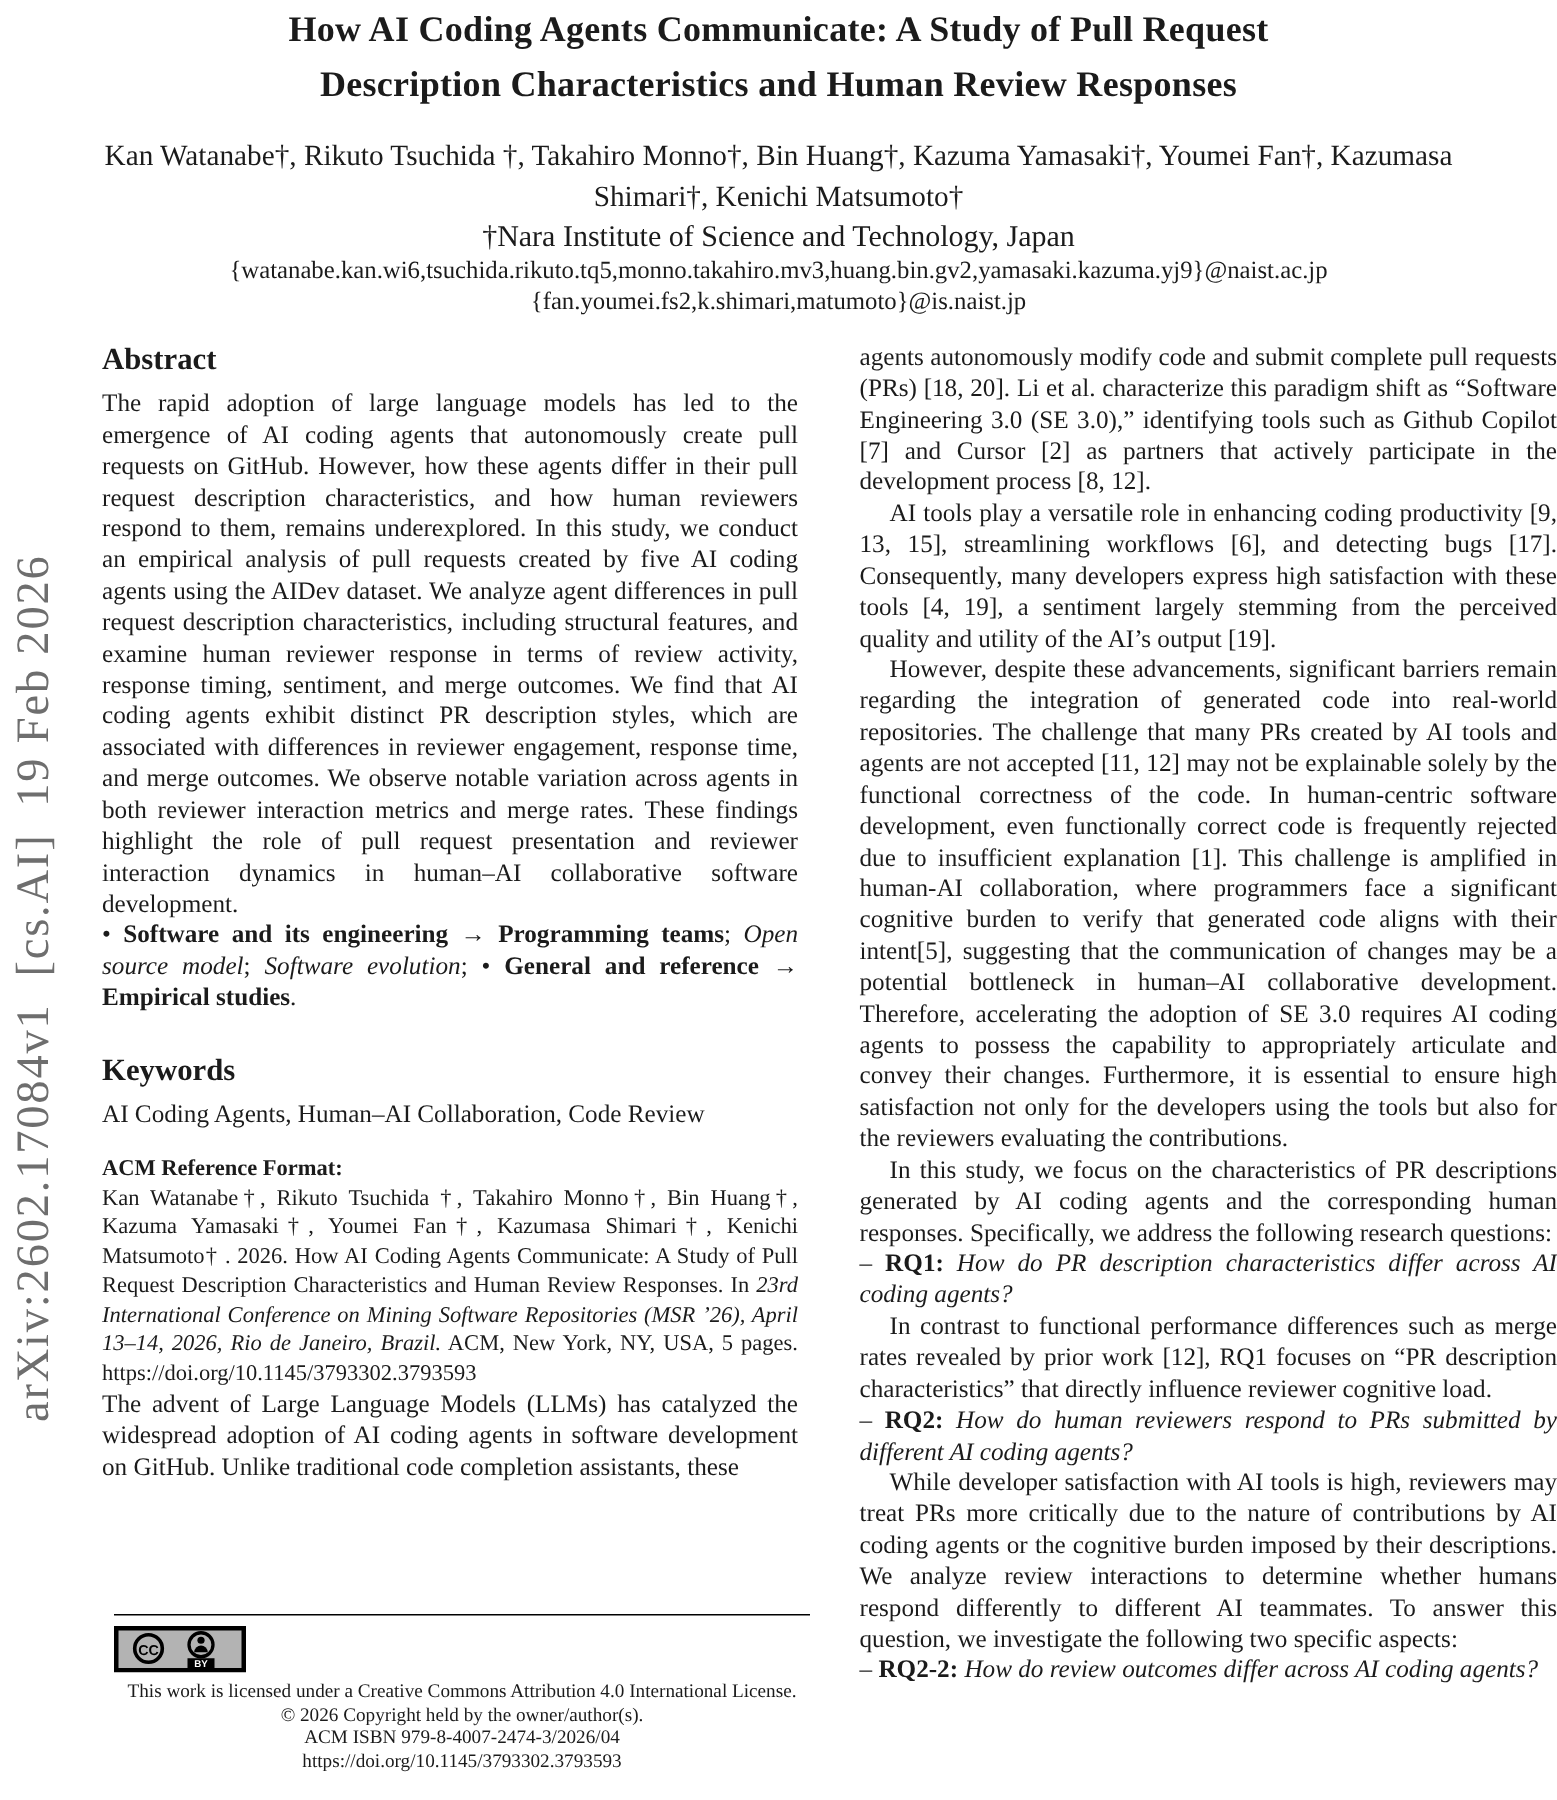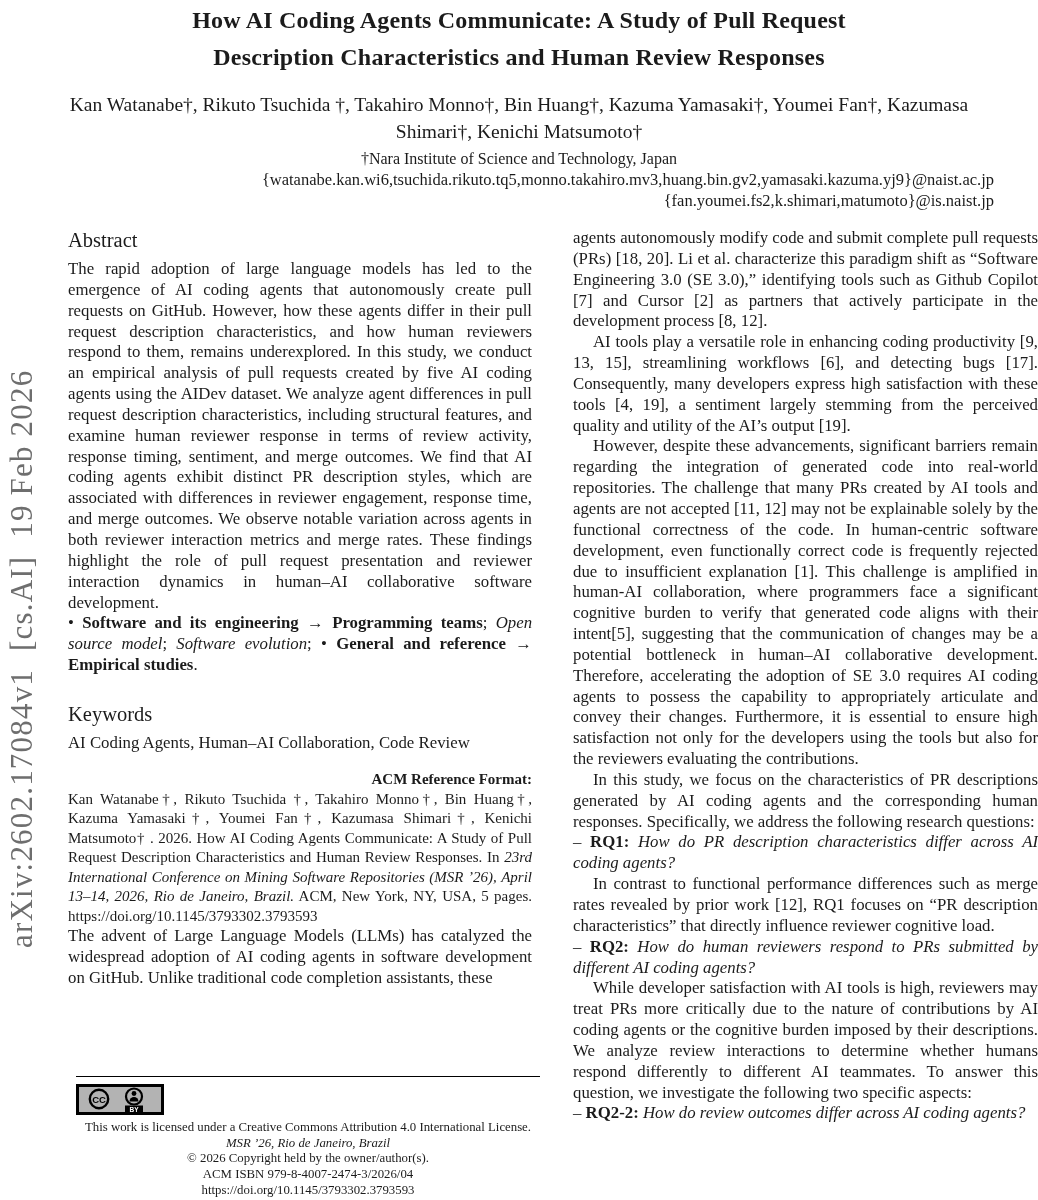--- a/index.html
+++ b/index.html
@@ -9,32 +9,32 @@
     -webkit-font-smoothing:antialiased;
   }
   .arxiv-sidebar{
     position:absolute;left:4px;top:248px;height:700px;
     writing-mode:vertical-rl;transform:rotate(180deg);
     font-size:31px;letter-spacing:1.2px;color:#6e6e6e;white-space:pre;
   }
   .header{position:absolute;left:44px;top:2px;width:950px;text-align:center;}
   .title{font-size:24px;font-weight:bold;line-height:37px;margin:0;letter-spacing:0.2px;}
   .authors{margin:15px auto 0;width:920px;font-size:19.5px;line-height:27px;}
-  .affiliation{margin-top:3px;font-size:16px;line-height:21px;}
-  .email-line{font-size:16.5px;line-height:21px;text-align:right;}
+  .affiliation{margin-top:3px;font-size:20px;line-height:21px;}
+  .email-line{font-size:16.5px;line-height:21px;}
   .col{position:absolute;top:226px;text-align:justify;font-size:16.8px;line-height:20.85px;}
   .col-left{left:68px;width:464px;}
   .col-right{left:573px;width:465px;top:228px;}
-  h2.sec{font-size:20.5px;line-height:24px;margin:26px 0 7px;text-align:left;font-weight:normal;}
+  h2.sec{font-size:20.5px;line-height:24px;margin:26px 0 7px;text-align:left;font-weight:bold;}
   h2.sec.first{margin-top:2px;}
   .secnum{display:inline-block;min-width:30px;}
   p.body-p{margin:0;}
   p.indent{text-indent:20px;}
   .rq{margin:0;}
-  .acm-head{font-size:15px;font-weight:bold;margin:15px 0 0;text-align:right;}
+  .acm-head{font-size:15px;font-weight:bold;margin:15px 0 0;text-align:left;}
   .acm-text{font-size:15px;line-height:19.5px;margin:0;}
   .kw-text{margin:0;}
   .footnote{position:absolute;left:76px;top:1076px;width:464px;font-size:12.8px;line-height:15.7px;text-align:center;}
   .rule{border-top:1.4px solid #000;width:464px;margin:0 0 7px;}
   .cc-badge{display:block;margin:0 0 5px;}
   .doi-link{color:#1b1b1b;text-decoration:none;}
 </style>
 </head>
 <body>
 
@@ -81,17 +81,16 @@
     <rect x="1.5" y="1.5" width="85" height="28" fill="#b3b3b3" stroke="#000" stroke-width="3"></rect>
     <circle cx="23" cy="15" r="9.2" fill="#b3b3b3" stroke="#000" stroke-width="2.4"></circle>
     <text x="23" y="19" text-anchor="middle" font-family="Liberation Sans, sans-serif" font-size="9.5" font-weight="bold" fill="#000">CC</text>
     <circle cx="58" cy="12.5" r="8" fill="#b3b3b3" stroke="#000" stroke-width="2.2"></circle>
     <circle cx="58" cy="9.5" r="2.4" fill="#000"></circle>
     <path d="M53.5 17.5 a4.5 4.5 0 0 1 9 0 z" fill="#000"></path>
     <rect x="49" y="21.5" width="18" height="7.5" fill="#000"></rect>
     <text x="58" y="27.5" text-anchor="middle" font-family="Liberation Sans, sans-serif" font-size="6.5" font-weight="bold" fill="#fff">BY</text>
   </svg>
   <div>This work is licensed under a Creative Commons Attribution 4.0 International License.</div>
-  <div><i>MSR ’26, Rio de Janeiro, Brazil</i></div>
   <div>© 2026 Copyright held by the owner/author(s).</div>
   <div>ACM ISBN 979-8-4007-2474-3/2026/04</div>
   <div><a class="doi-link">https://doi.org/10.1145/3793302.3793593</a></div>
 </div>
 
 </body></html>

